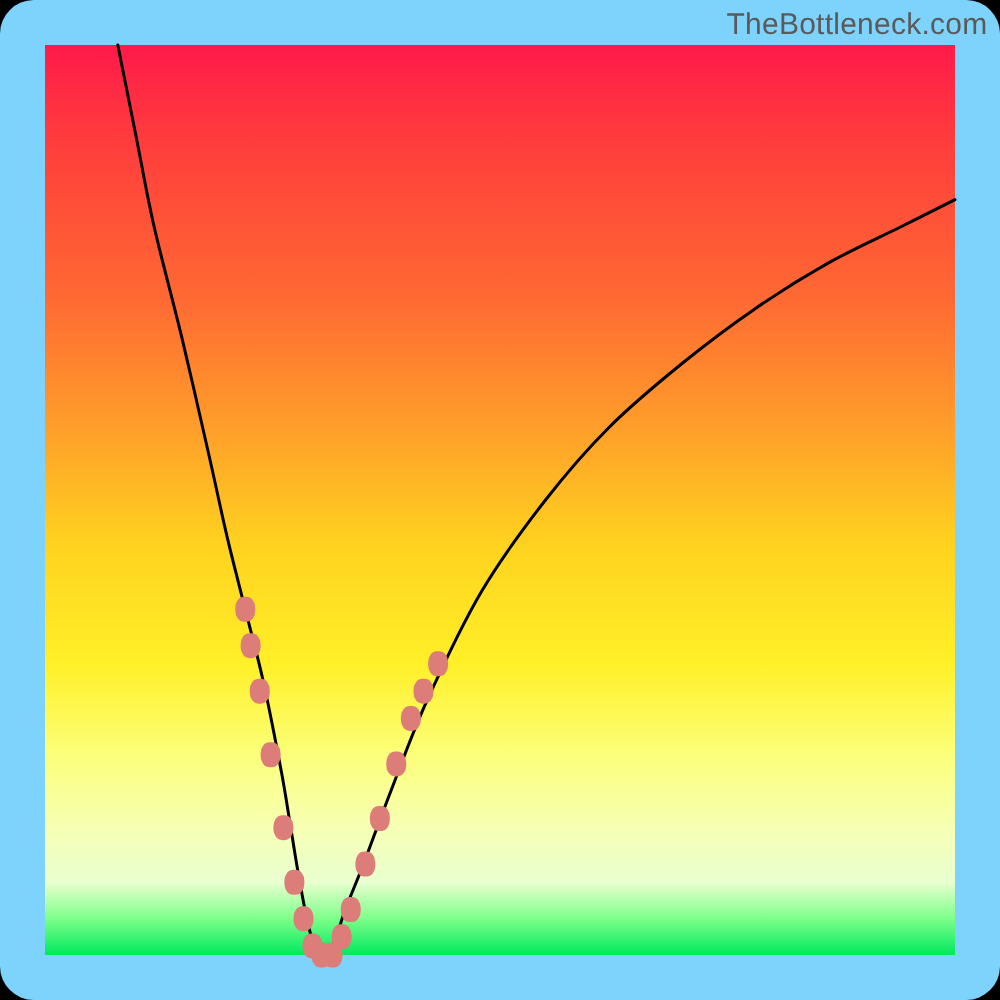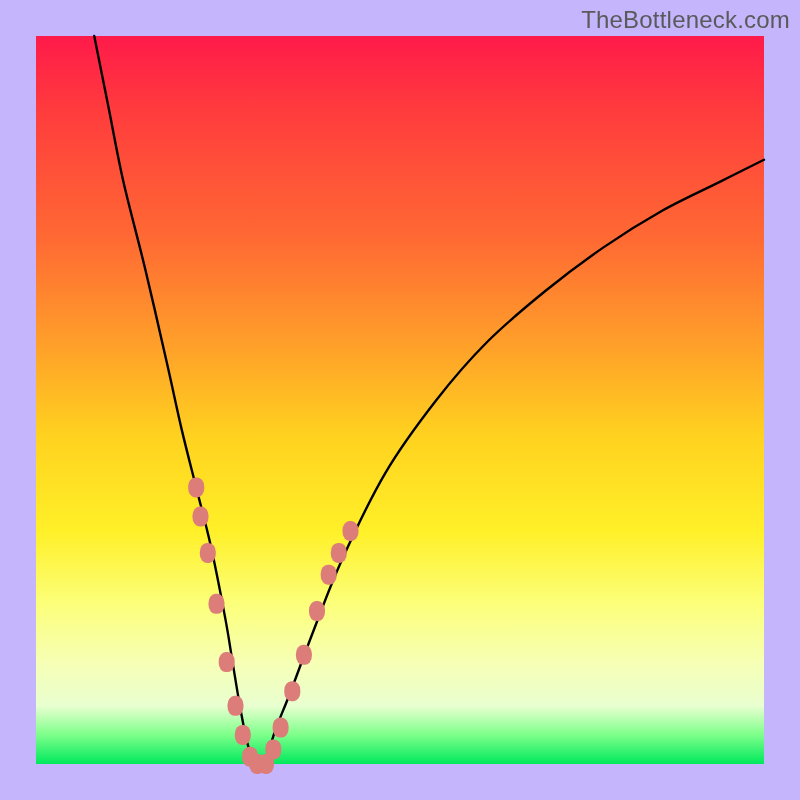--- a/index.html
+++ b/index.html
@@ -10,21 +10,22 @@
     overflow: hidden;
     background: #000;
     font-family: Arial, Helvetica, sans-serif;
   }
   .frame {
     position: absolute;
     left: 0;
     top: 0;
     width: 800px;
     height: 800px;
-    background: #c4b5fd;
+    background: #7dd3fc;
+    border-radius: 27px;
   }
   .plot {
     position: absolute;
     left: 36px;
     top: 36px;
     width: 728px;
     height: 728px;
     
     background: linear-gradient(
       to bottom,

